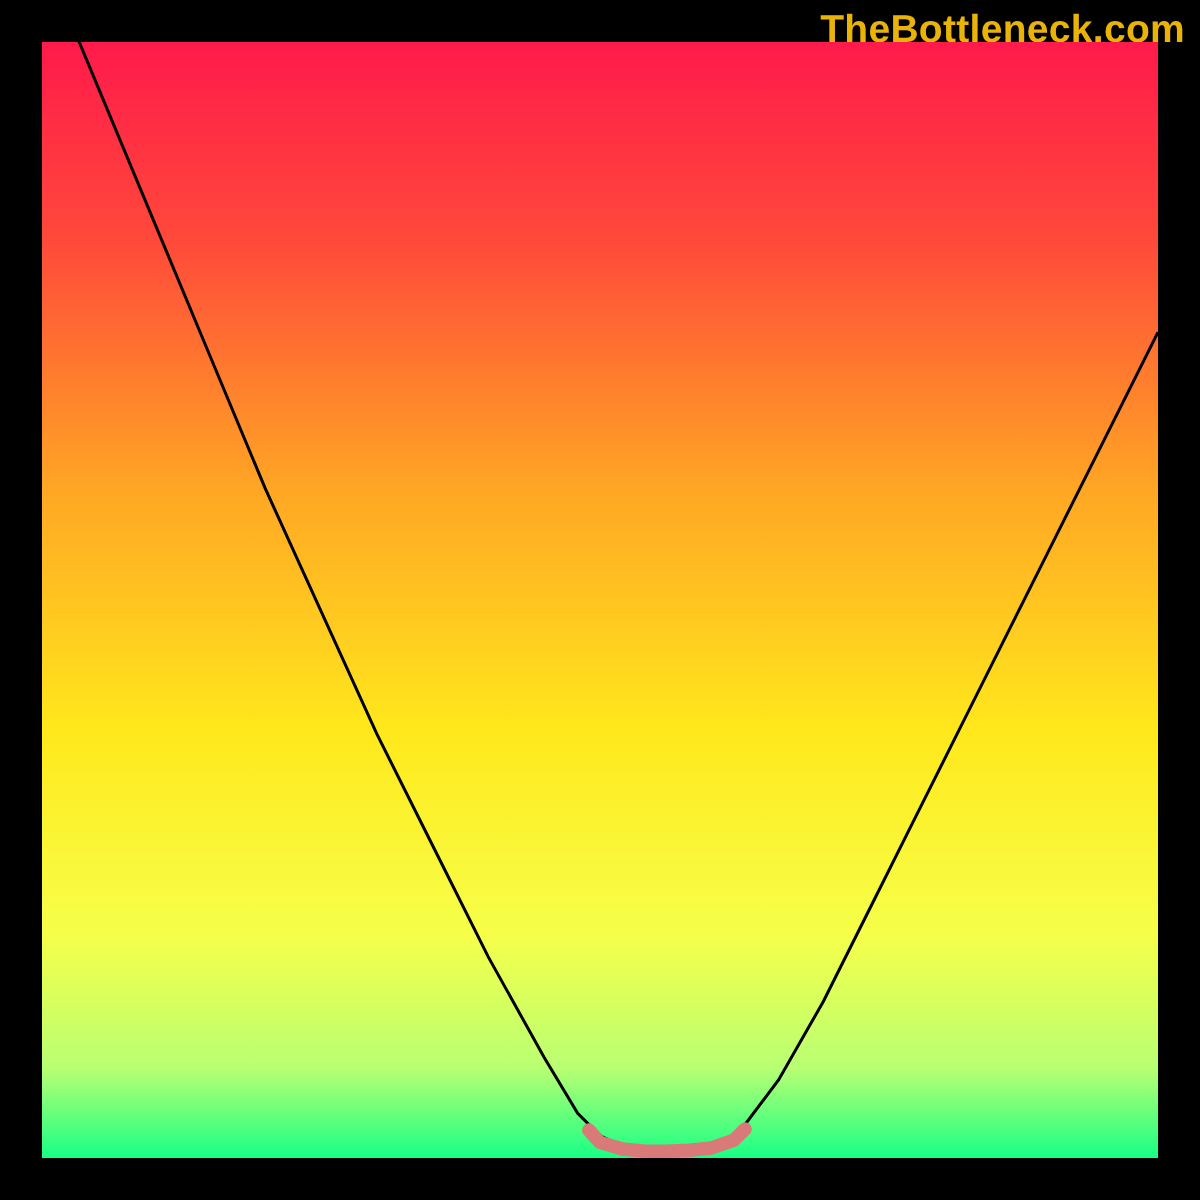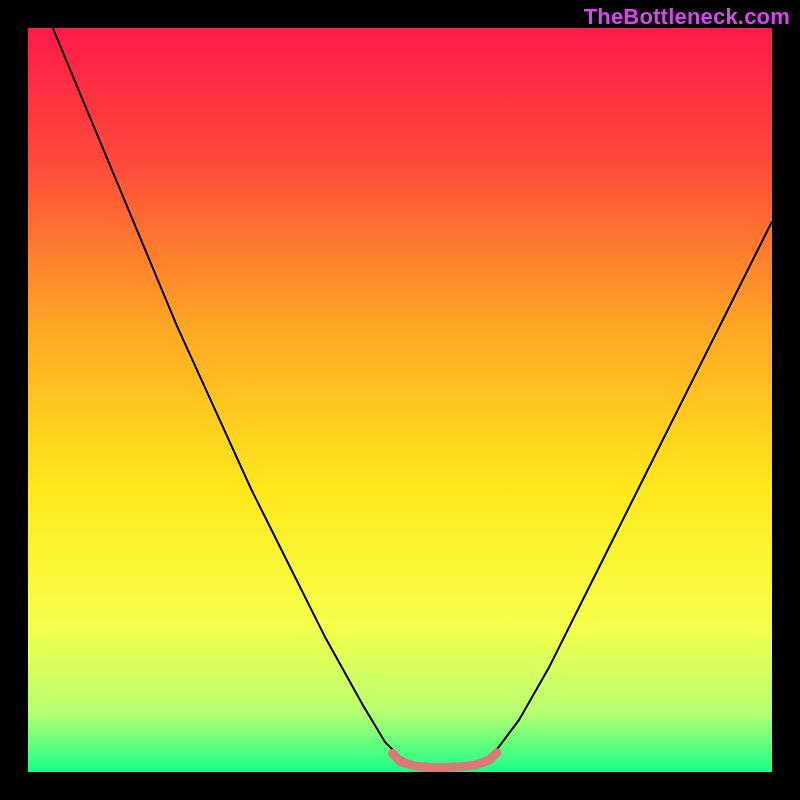--- a/index.html
+++ b/index.html
@@ -21,22 +21,22 @@
     position: absolute;
     left: 28px;
     top: 28px;
     width: 744px;
     height: 744px;
   }
   .watermark {
     position: absolute;
     top: 4px;
     right: 10px;
-    color: #d946ef;
-    font-size: 22px;
+    color: #eab308;
+    font-size: 26px;
     font-weight: 600;
     letter-spacing: 0.2px;
     font-family: Arial, Helvetica, sans-serif;
   }
 </style>
 </head>
 <body>
 
 <div class="frame">
   <div class="watermark">TheBottleneck.com</div>

